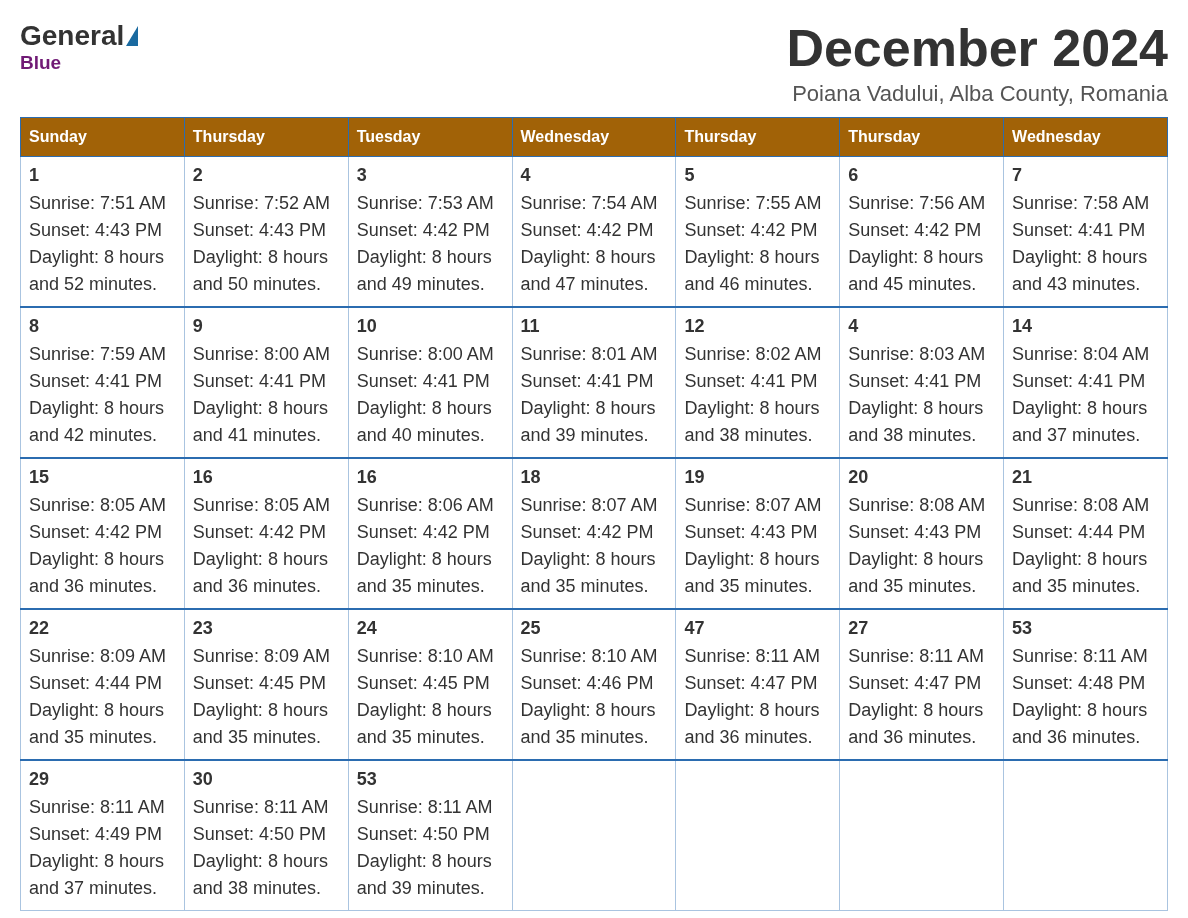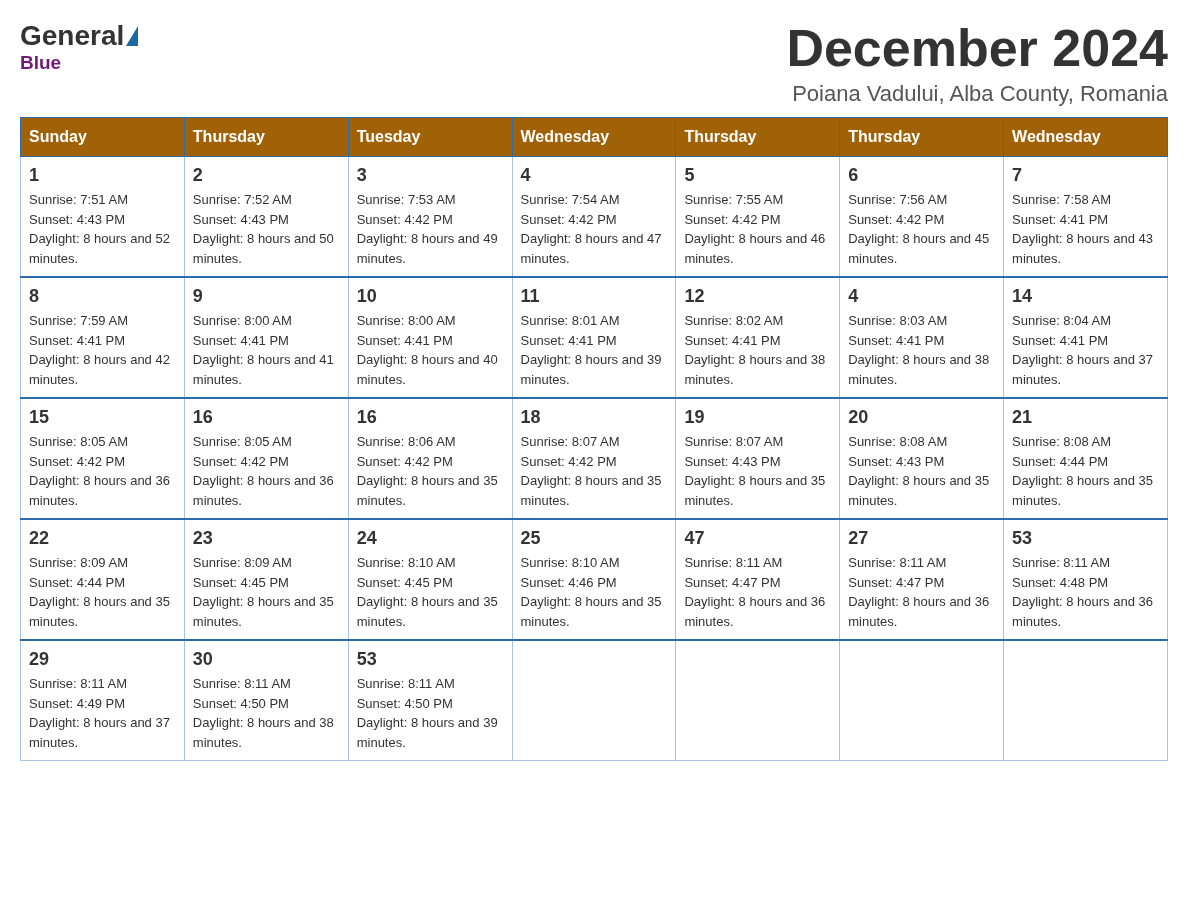--- a/index.html
+++ b/index.html
@@ -79,21 +79,21 @@
       width: calc(100% / 7);
       height: 120px;
     }
     .day-number {
       font-size: 18px;
       font-weight: bold;
       color: #333;
       margin-bottom: 4px;
     }
     .day-info {
-      font-size: 13px;
+      font-size: 18px;
       color: #333;
       line-height: 1.5;
     }
     .empty-cell {
       background: #fff;
     }
     .row-separator td {
       border-top: 2px solid #2b6cb0;
     }
   </style>

